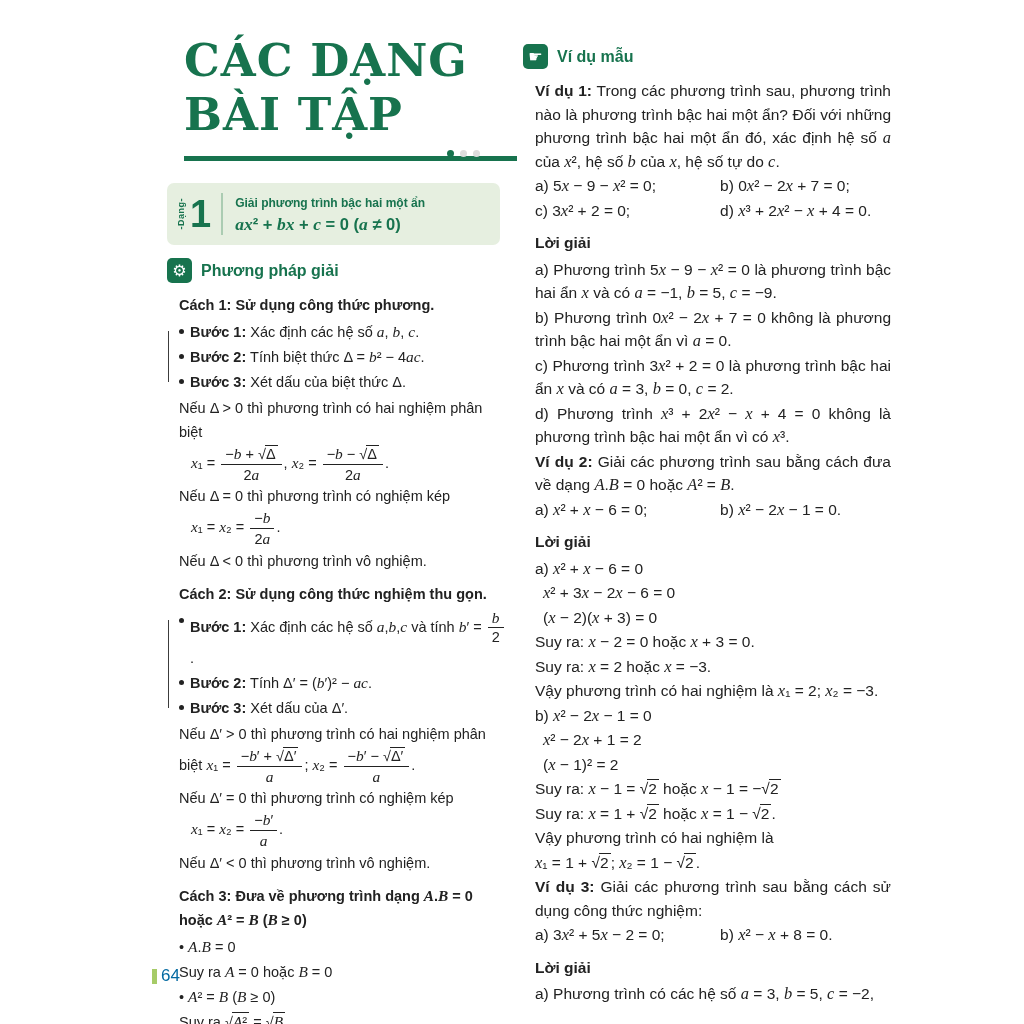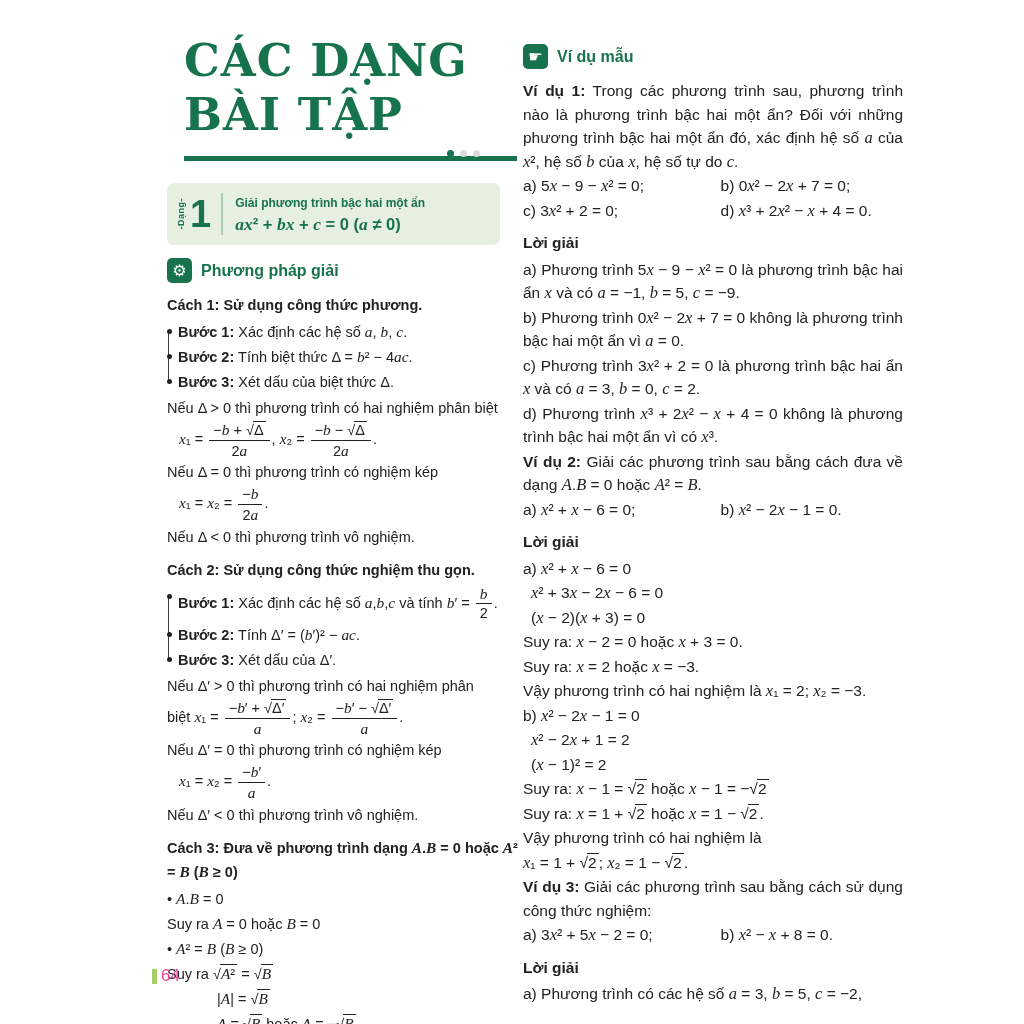--- a/index.html
+++ b/index.html
@@ -58,21 +58,21 @@
     color:#fff;display:flex;align-items:center;justify-content:center;
     font-family:"DejaVu Sans",sans-serif;font-size:16px;line-height:1;
     flex:0 0 auto;
   }
   .section-label{font-weight:bold;color:var(--green);font-size:16px;}
 
   
   .left-col{position:absolute;left:167px;top:258px;width:352px;font-size:14.5px;}
   .right-col{position:absolute;left:523px;top:44px;width:380px;font-size:15.5px;}
 
-  .line{line-height:24px;margin:1px 0;}
+  .line{line-height:24px;margin:1px 12px;}
   .right-col .line{line-height:23.5px;}
   .line.h{font-weight:bold;margin-top:9px;margin-bottom:3px;}
   .line.p{}
   .right-col .line.p{text-align:justify;}
   .line.f{padding-left:12px;}
   .right-col .line.f{padding-left:8px;text-align:left;}
   .line.f2{padding-left:50px;}
 
   
   .steps{position:relative;padding-left:11px;margin:2px 0;}
@@ -95,21 +95,21 @@
   .frac{display:inline-block;vertical-align:middle;text-align:center;margin:0 2px;}
   .frac .num{display:block;line-height:1.15;padding:0 4px 1px;}
   .frac .den{display:block;line-height:1.15;border-top:1.4px solid #222;padding:1px 4px 0;}
   .sqrt{white-space:nowrap;display:inline-block;}
   .sqrt .rad{display:inline-block;}
   .sqrt .radicand{display:inline-block;border-top:1.3px solid #222;padding:0 2px 0 1px;margin-left:-1px;line-height:1.15;}
 
   
   .page-number{position:absolute;left:152px;top:966px;display:flex;align-items:center;gap:4px;}
   .pn-bar{width:5px;height:15px;background:#a6cb67;}
-  .pn-text{font-size:17px;color:#ec4899;}
+  .pn-text{font-size:17px;color:#0369a1;}
 </style>
 </head>
 <body>
 
 <div class="page">
 
   <div class="title-block">
     <div class="title">CÁC DẠNG</div>
     <div class="title">BÀI TẬP</div>
     <div class="title-underline"></div>

